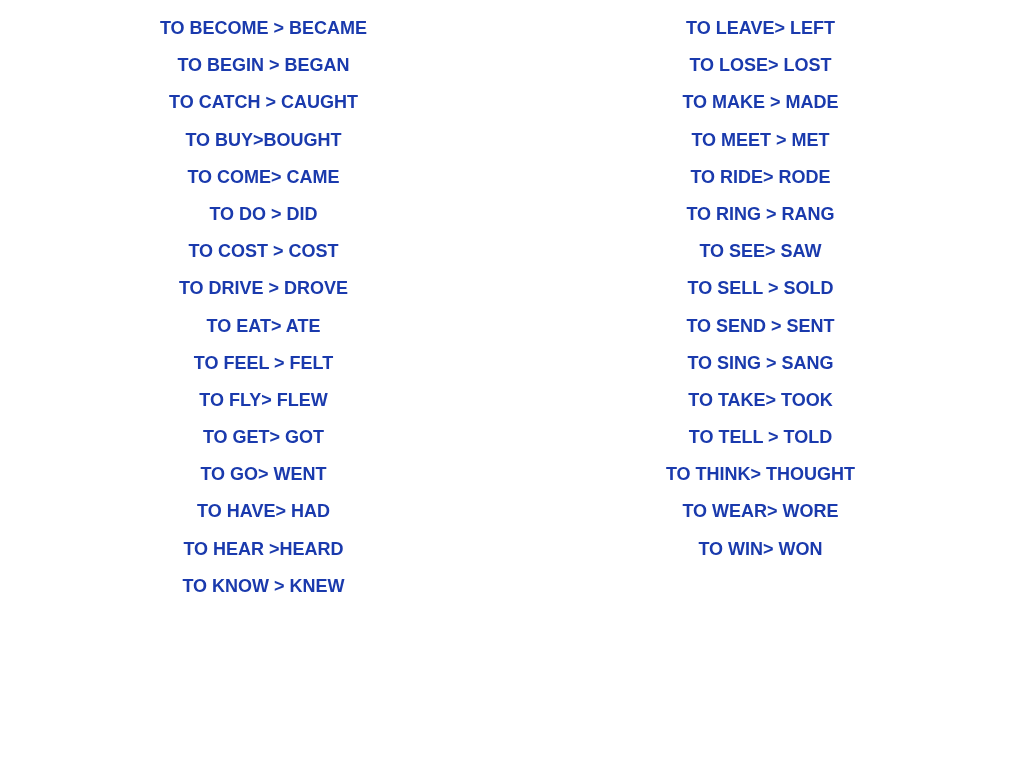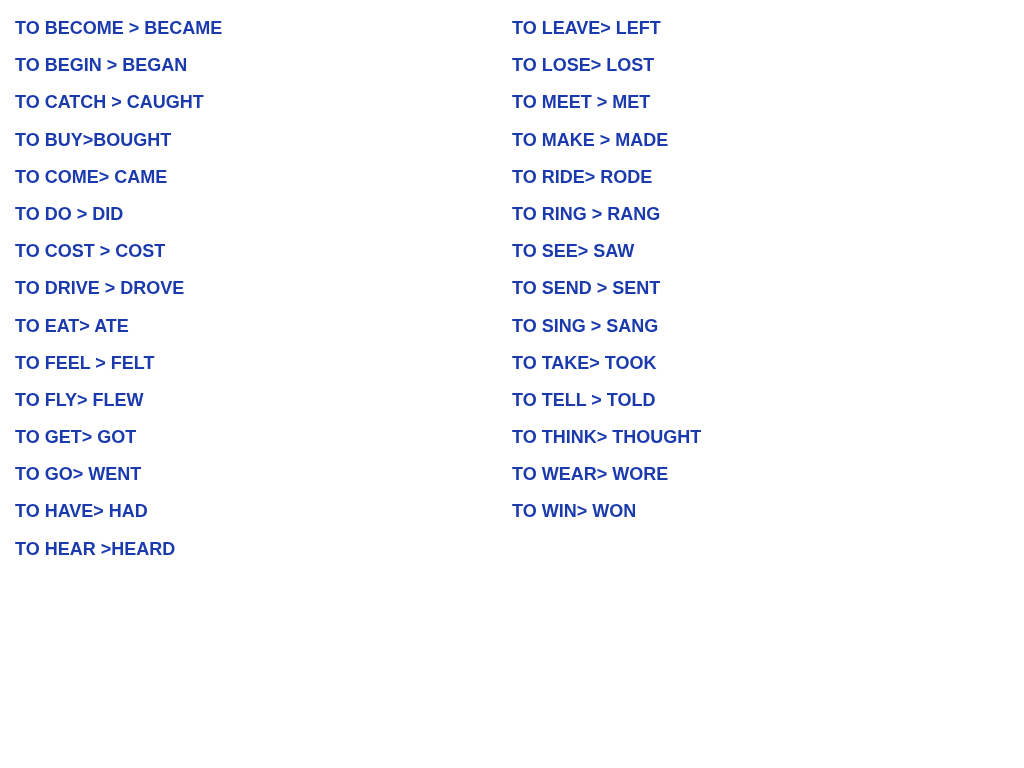--- a/index.html
+++ b/index.html
@@ -22,20 +22,21 @@
     }
     .column {
       flex: 1;
       display: flex;
       flex-direction: column;
     }
     .verb-item {
       padding: 6px 0;
       line-height: 1.4;
       font-weight: bold;
+      text-align: center;
     }
   </style>
 </head>
 <body>
 
 <div class="columns">
 <div class="column">
       <div class="verb-item">TO BECOME &gt; BECAME</div>
       <div class="verb-item">TO BEGIN &gt; BEGAN</div>
       <div class="verb-item">TO CATCH &gt; CAUGHT</div>
@@ -44,29 +45,31 @@
       <div class="verb-item">TO DO &gt; DID</div>
       <div class="verb-item">TO COST &gt; COST</div>
       <div class="verb-item">TO DRIVE &gt; DROVE</div>
       <div class="verb-item">TO EAT&gt; ATE</div>
       <div class="verb-item">TO FEEL &gt; FELT</div>
       <div class="verb-item">TO FLY&gt; FLEW</div>
       <div class="verb-item">TO GET&gt; GOT</div>
       <div class="verb-item">TO GO&gt; WENT</div>
       <div class="verb-item">TO HAVE&gt; HAD</div>
       <div class="verb-item">TO HEAR &gt;HEARD</div>
+      <div class="verb-item">TO KNOW &gt; KNEW</div>
     </div>
     <div class="column">
       <div class="verb-item">TO LEAVE&gt; LEFT</div>
       <div class="verb-item">TO LOSE&gt; LOST</div>
+      <div class="verb-item">TO MAKE &gt; MADE</div>
       <div class="verb-item">TO MEET &gt; MET</div>
-      <div class="verb-item">TO MAKE &gt; MADE</div>
       <div class="verb-item">TO RIDE&gt; RODE</div>
       <div class="verb-item">TO RING &gt; RANG</div>
       <div class="verb-item">TO SEE&gt; SAW</div>
+      <div class="verb-item">TO SELL &gt; SOLD</div>
       <div class="verb-item">TO SEND &gt; SENT</div>
       <div class="verb-item">TO SING &gt; SANG</div>
       <div class="verb-item">TO TAKE&gt; TOOK</div>
       <div class="verb-item">TO TELL &gt; TOLD</div>
       <div class="verb-item">TO THINK&gt; THOUGHT</div>
       <div class="verb-item">TO WEAR&gt; WORE</div>
       <div class="verb-item">TO WIN&gt; WON</div>
     </div>
   </div>
 

